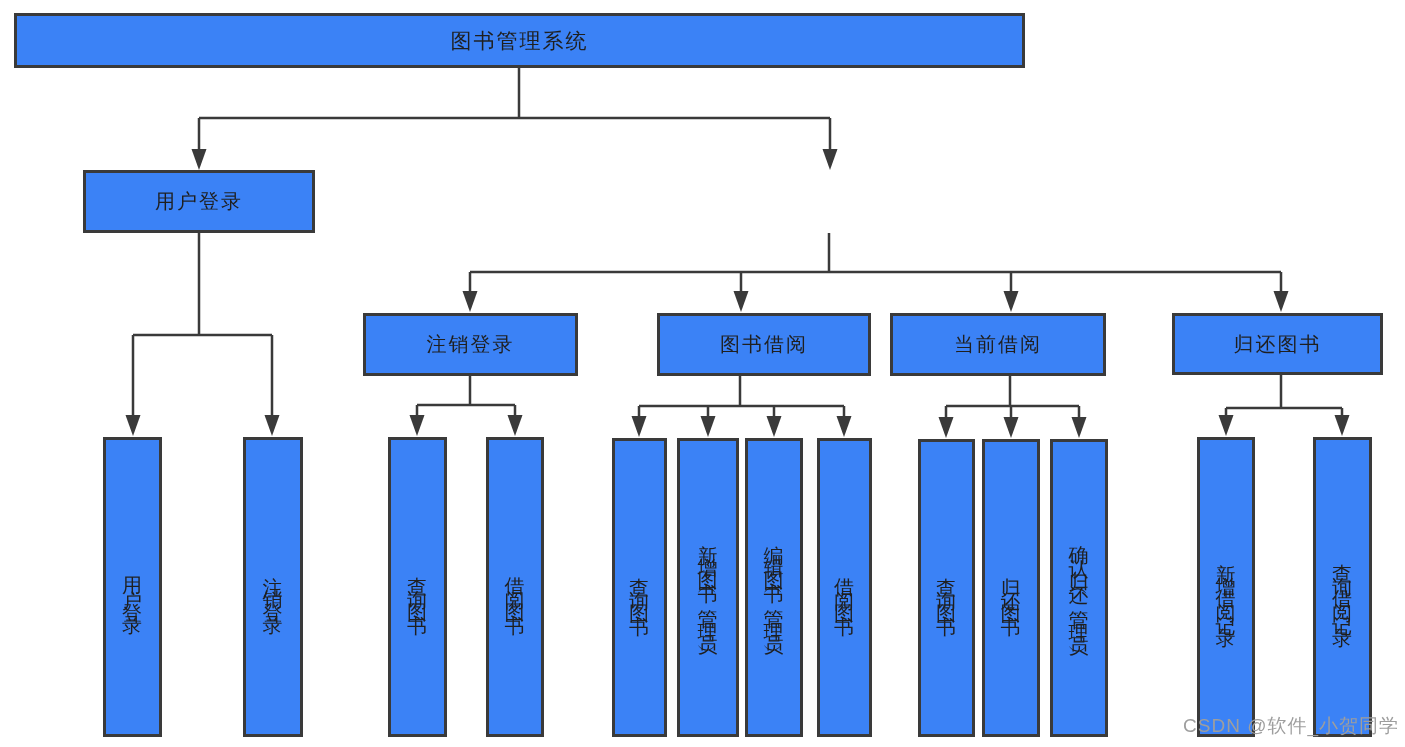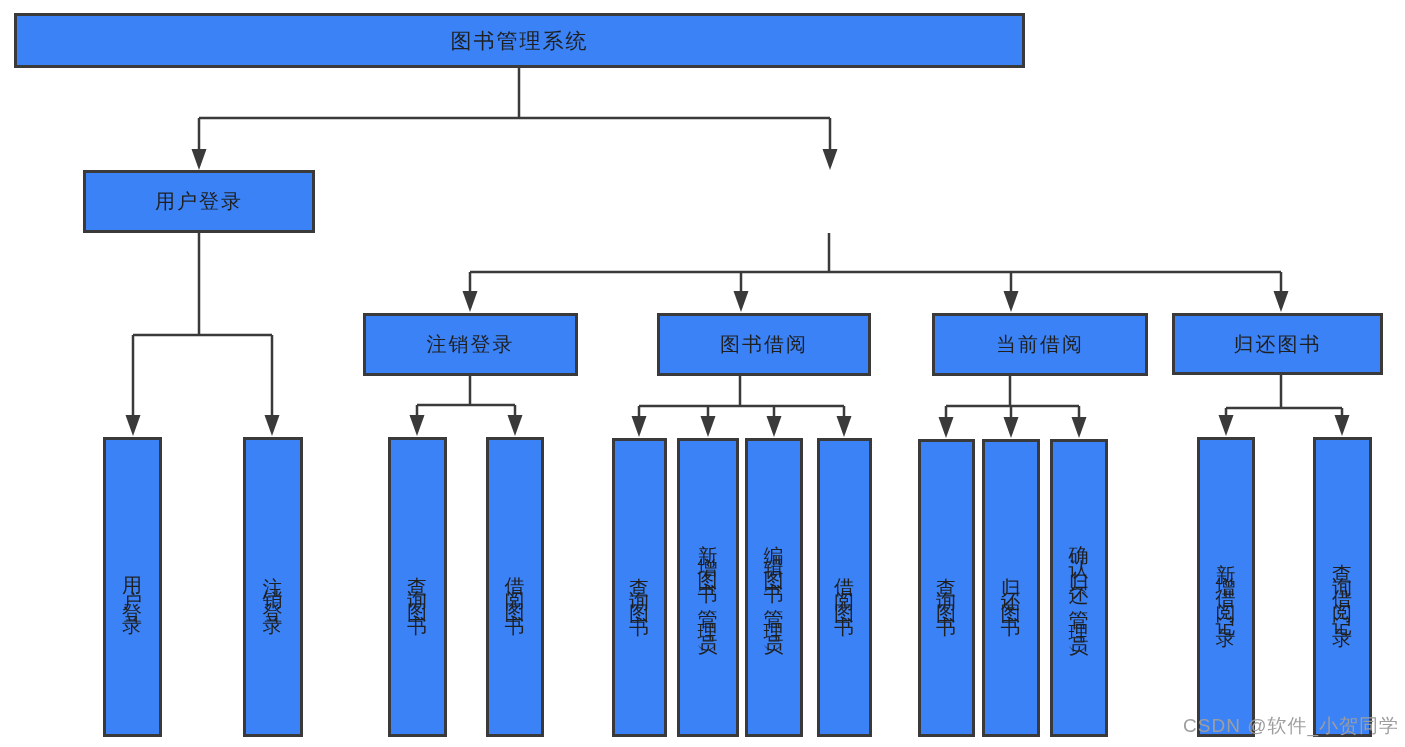--- a/index.html
+++ b/index.html
@@ -60,21 +60,21 @@
       <polygon points="1334.5,415 1349.5,415 1342,436"></polygon>
     </g>
   </svg>
 
   <div class="node hbox root" style="left:14px;top:13px;width:1011px;height:55px;">图书管理系统</div>
 
   <div class="node hbox" style="left:83px;top:170px;width:232px;height:63px;">用户登录</div>
 
   <div class="node hbox" style="left:363px;top:313px;width:215px;height:63px;">注销登录</div>
   <div class="node hbox" style="left:633px;top:313px;width:214px;height:63px;margin-left:24px;">图书借阅</div>
-  <div class="node hbox" style="left:932px;top:313px;width:216px;height:63px;">当前借阅</div>
+  <div class="node hbox" style="left:890px;top:313px;width:216px;height:63px;">当前借阅</div>
   <div class="node hbox" style="left:1172px;top:313px;width:211px;height:62px;">归还图书</div>
 
   <div class="node vbox" style="left:103px;top:437px;width:59px;height:300px;">
     <span>用户登录</span>
     </div>
   <div class="node vbox" style="left:243px;top:437px;width:60px;height:300px;">
     <span>注销登录</span>
     </div>
 
   <div class="node vbox" style="left:388px;top:437px;width:59px;height:300px;">

